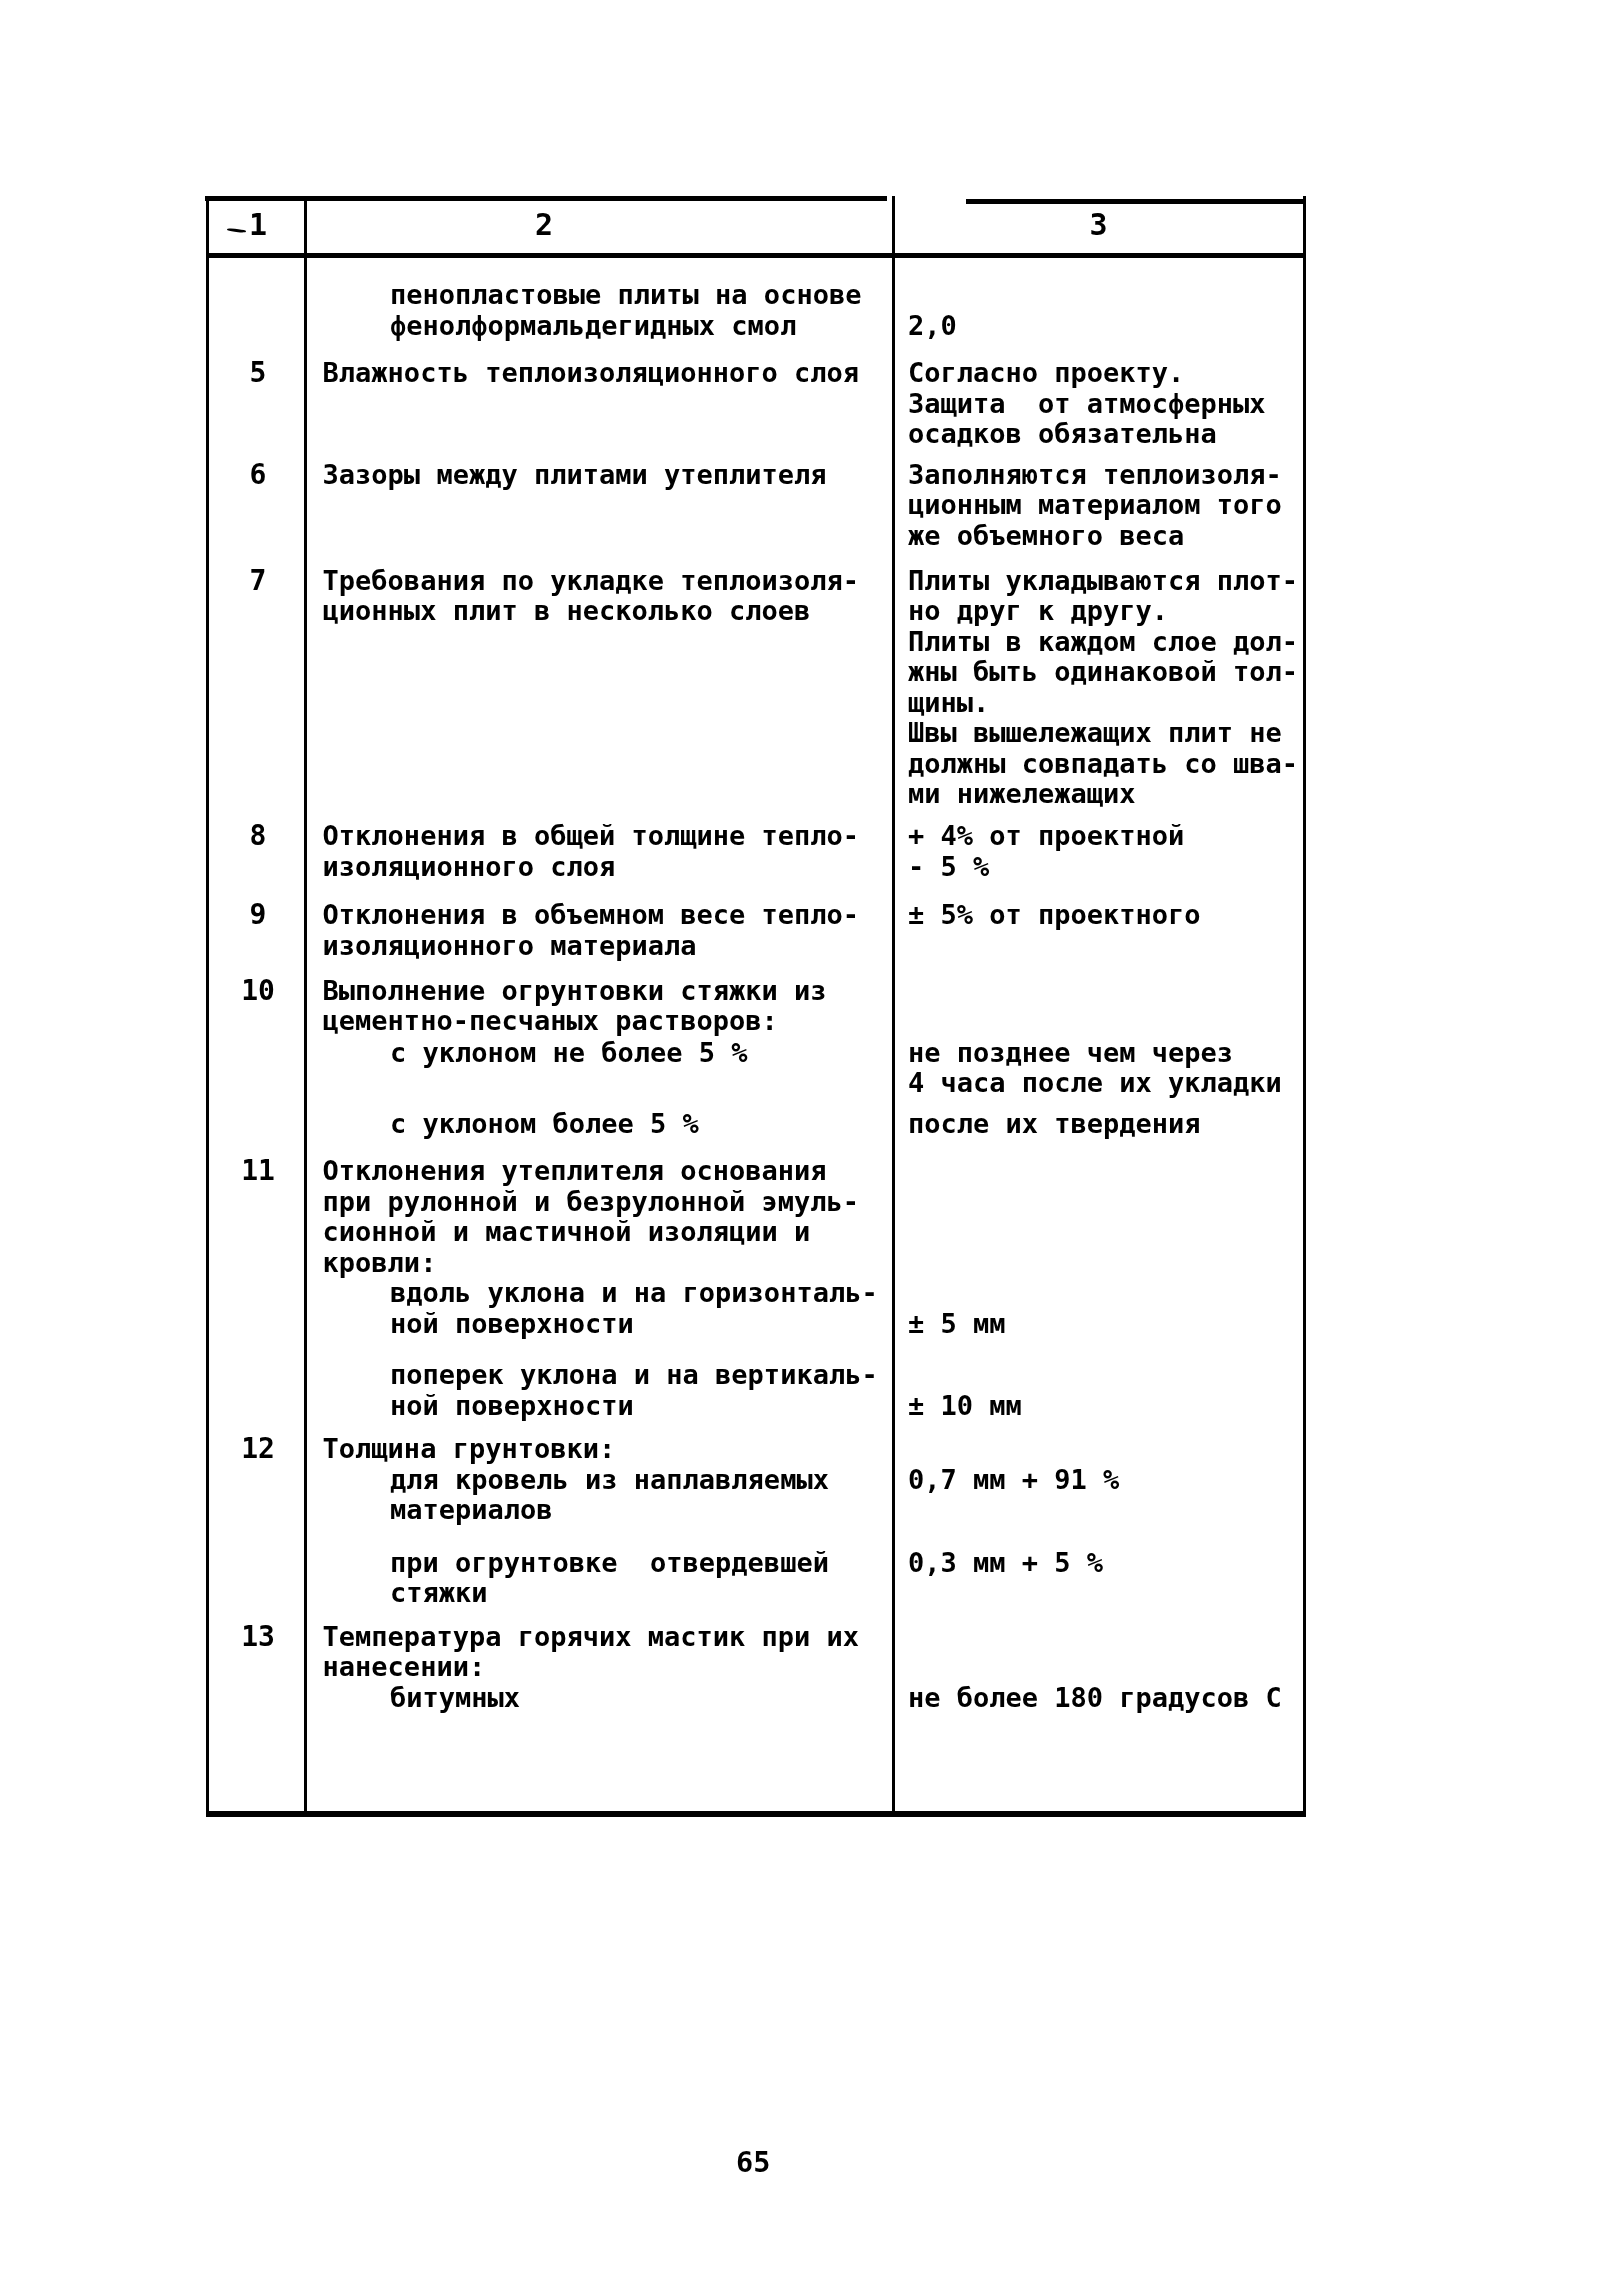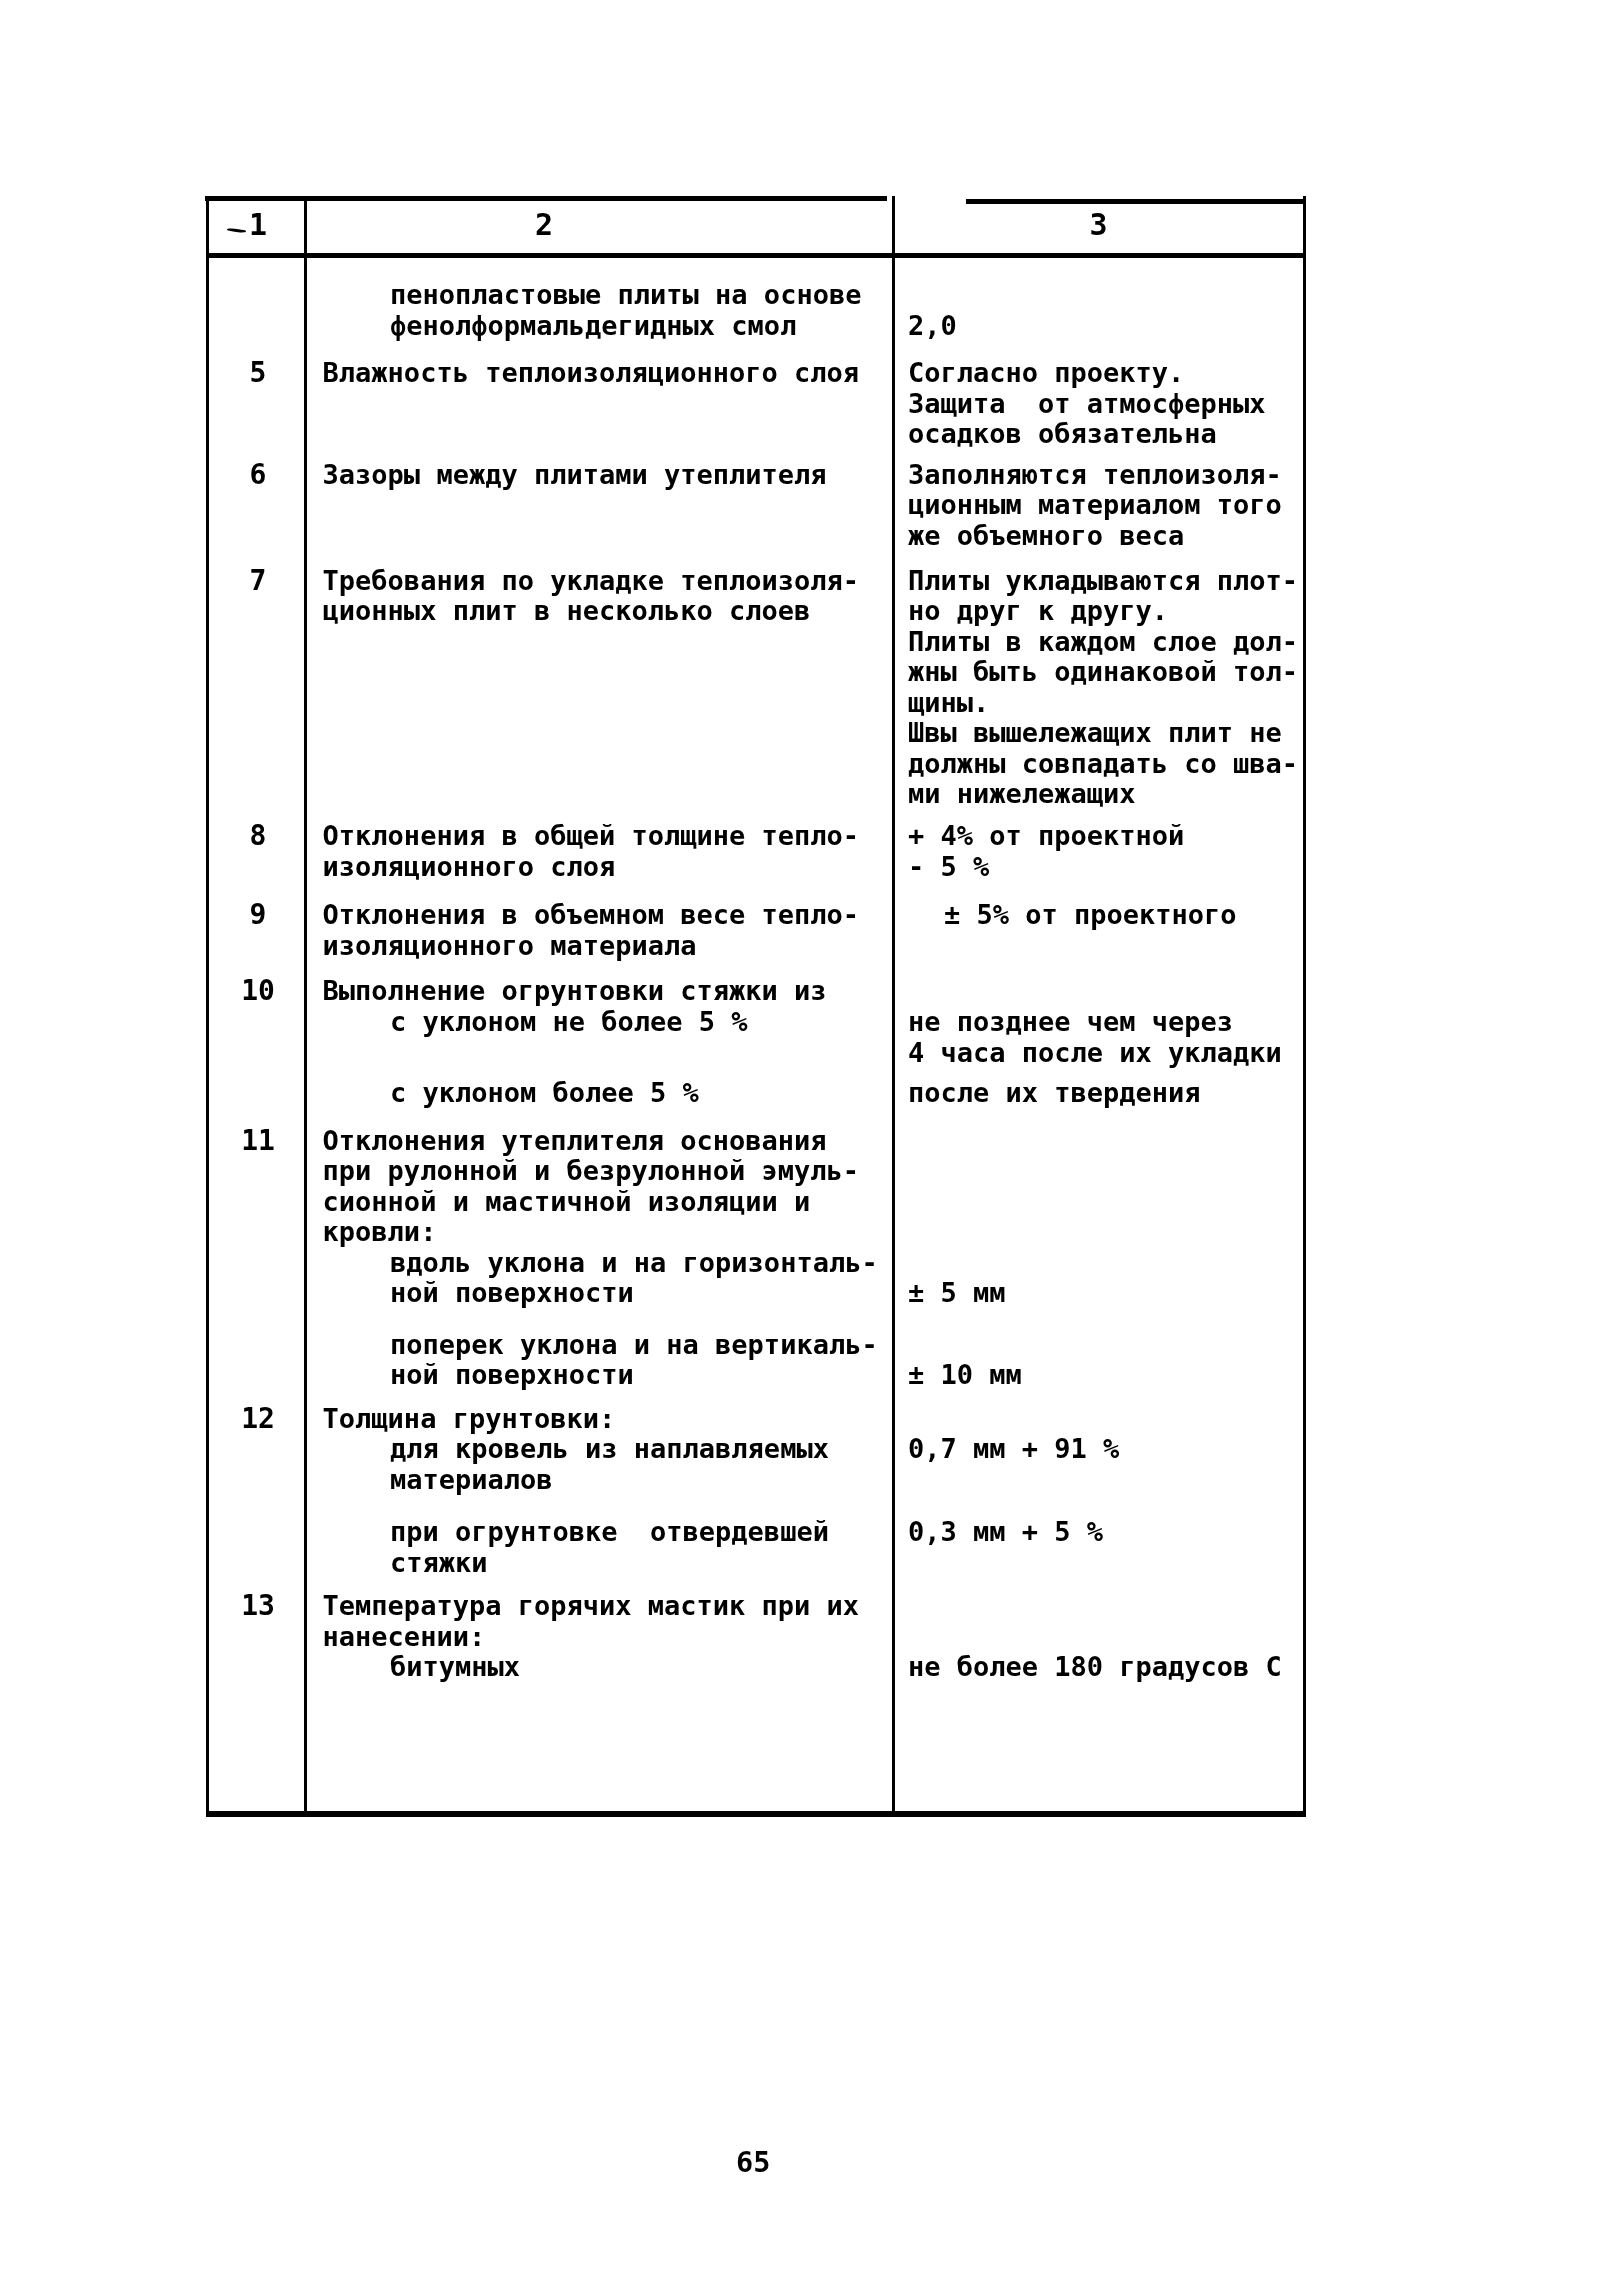--- a/index.html
+++ b/index.html
@@ -146,30 +146,31 @@
           </div>
         </div>
         <div class="row" style="margin-top: 18px;">
           <div class="c1">
             <div class="num">9</div>
           </div>
           <div class="c2">
             <div class="line">Отклонения в объемном весе тепло-</div>
             <div class="line">изоляционного материала</div>
           </div>
-          <div class="c3" style="padding-top: 0px; margin-left: 36px;">
+          <div class="c3" style="padding-top: 0px;">
             <div class="line">± 5% от проектного</div>
           </div>
         </div>
         <div class="row" style="margin-top: 14.3px;">
           <div class="c1">
             <div class="num">10</div>
           </div>
           <div class="c2">
             <div class="line">Выполнение огрунтовки стяжки из</div>
+            <div class="line">цементно-песчаных растворов:</div>
           </div>
           <div class="c3" style="padding-top: 0px;"></div>
         </div>
         <div class="row" style="margin-top: 1.3px;">
           <div class="c1"></div>
           <div class="c2">
             <div class="line ind">с уклоном не более 5 %</div>
           </div>
           <div class="c3" style="padding-top: 0px;">
             <div class="line">не позднее чем через</div>

